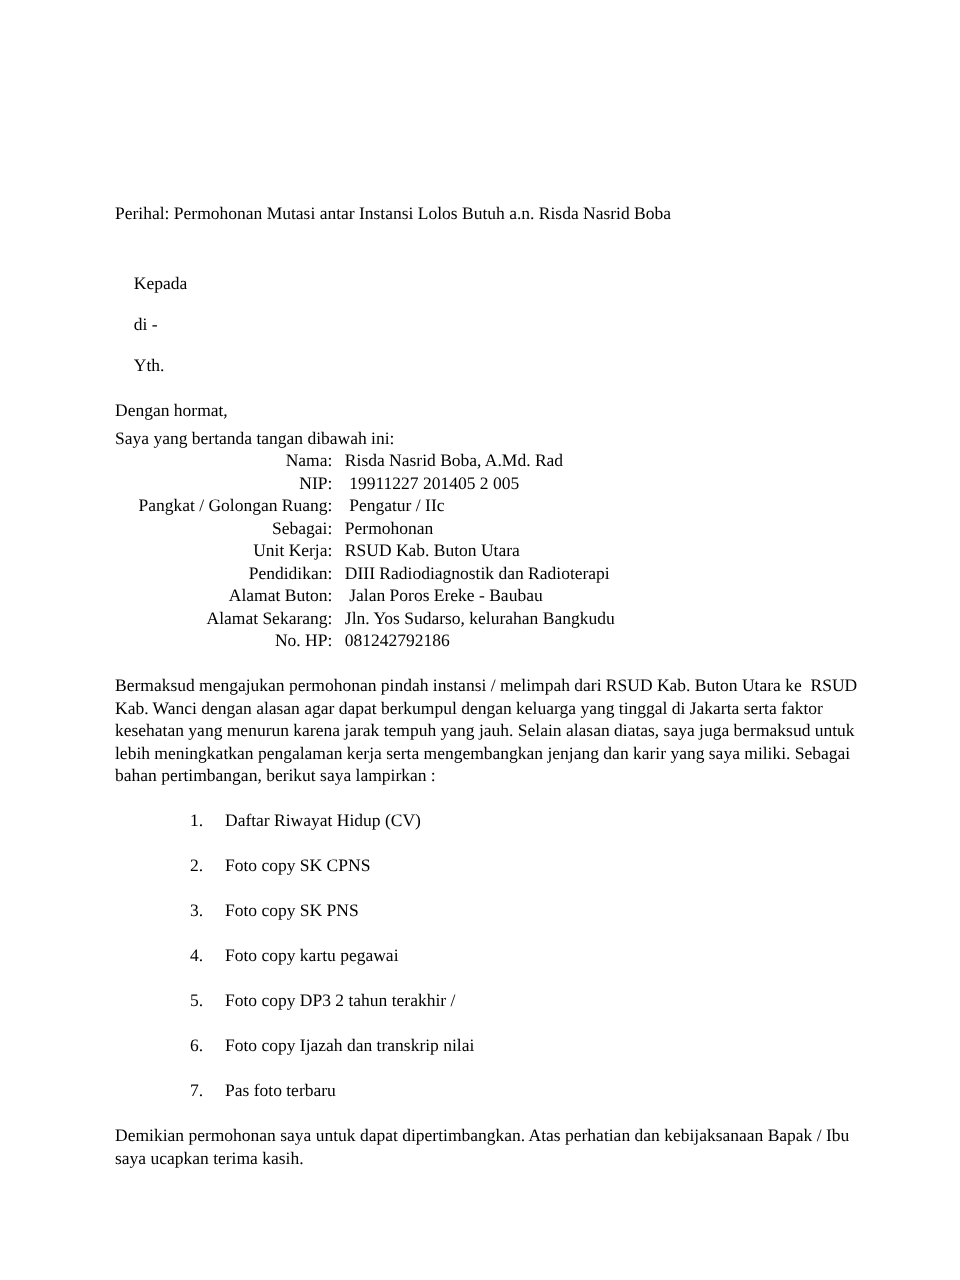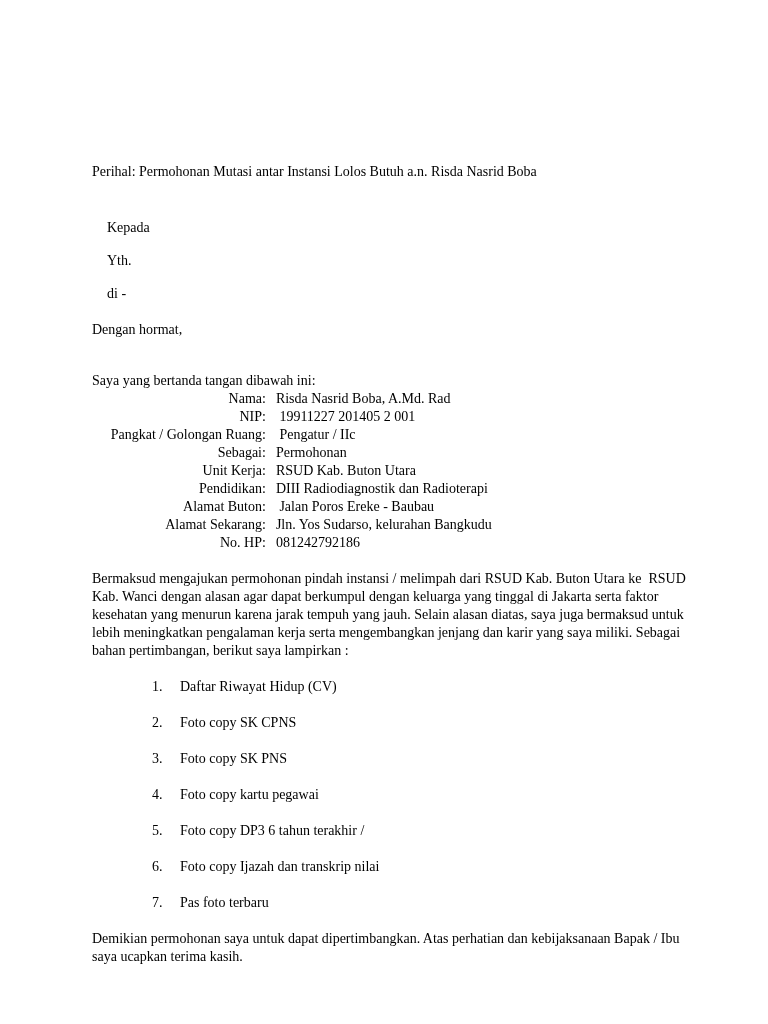--- a/index.html
+++ b/index.html
@@ -17,21 +17,21 @@
     font-size: 14px;
     line-height: 18px;
     box-sizing: border-box;
     padding: 163px 78px 11px 92px;
     overflow: hidden;
   }
   p { margin: 0; }
   .subject { margin-bottom: 38px; }
   .address p { margin: 15px; }
   .salutation { margin-top: 18px; }
-  .intro { margin-top: 33px; }
+  .intro { margin-top: 4px; }
   .fields { }
   .field-row {
     display: flex;
     align-items: baseline;
   }
   .field-label {
     flex: 0 0 170px;
     text-align: right;
   }
   .field-colon {
@@ -60,38 +60,38 @@
 </style>
 </head>
 <body>
 
 <div class="page">
 
   <p class="subject">Perihal: Permohonan Mutasi antar Instansi Lolos Butuh a.n. Risda Nasrid Boba</p>
 
   <div class="address">
     <p>Kepada</p>
+    <p>di -</p>
     <p>Yth.</p>
-    <p>di -</p>
   </div>
 
   <p class="salutation">Dengan hormat,</p>
 
   <p class="intro">Saya yang bertanda tangan dibawah ini:</p>
 
   <div class="fields">
     <div class="field-row">
       <span class="field-label">Nama</span>
         <span class="field-colon">:</span>
         <span class="field-value">Risda Nasrid Boba, A.Md. Rad</span>
     </div>
     <div class="field-row">
       <span class="field-label">NIP</span>
         <span class="field-colon">:</span>
-        <span class="field-value"> 19911227 201405 2 001</span>
+        <span class="field-value"> 19911227 201405 2 005</span>
     </div>
     <div class="field-row">
       <span class="field-label">Pangkat / Golongan Ruang</span>
         <span class="field-colon">:</span>
         <span class="field-value"> Pengatur / IIc</span>
     </div>
     <div class="field-row">
       <span class="field-label">Sebagai</span>
         <span class="field-colon">:</span>
         <span class="field-value">Permohonan</span>
@@ -137,21 +137,21 @@
     <div class="attachment-item">
       <span class="attachment-num">3.</span>
         <span>Foto copy SK PNS</span>
     </div>
     <div class="attachment-item">
       <span class="attachment-num">4.</span>
         <span>Foto copy kartu pegawai</span>
     </div>
     <div class="attachment-item">
       <span class="attachment-num">5.</span>
-        <span>Foto copy DP3 6 tahun terakhir /</span>
+        <span>Foto copy DP3 2 tahun terakhir /</span>
     </div>
     <div class="attachment-item">
       <span class="attachment-num">6.</span>
         <span>Foto copy Ijazah dan transkrip nilai</span>
     </div>
     <div class="attachment-item">
       <span class="attachment-num">7.</span>
         <span>Pas foto terbaru</span>
     </div>
   </div>

